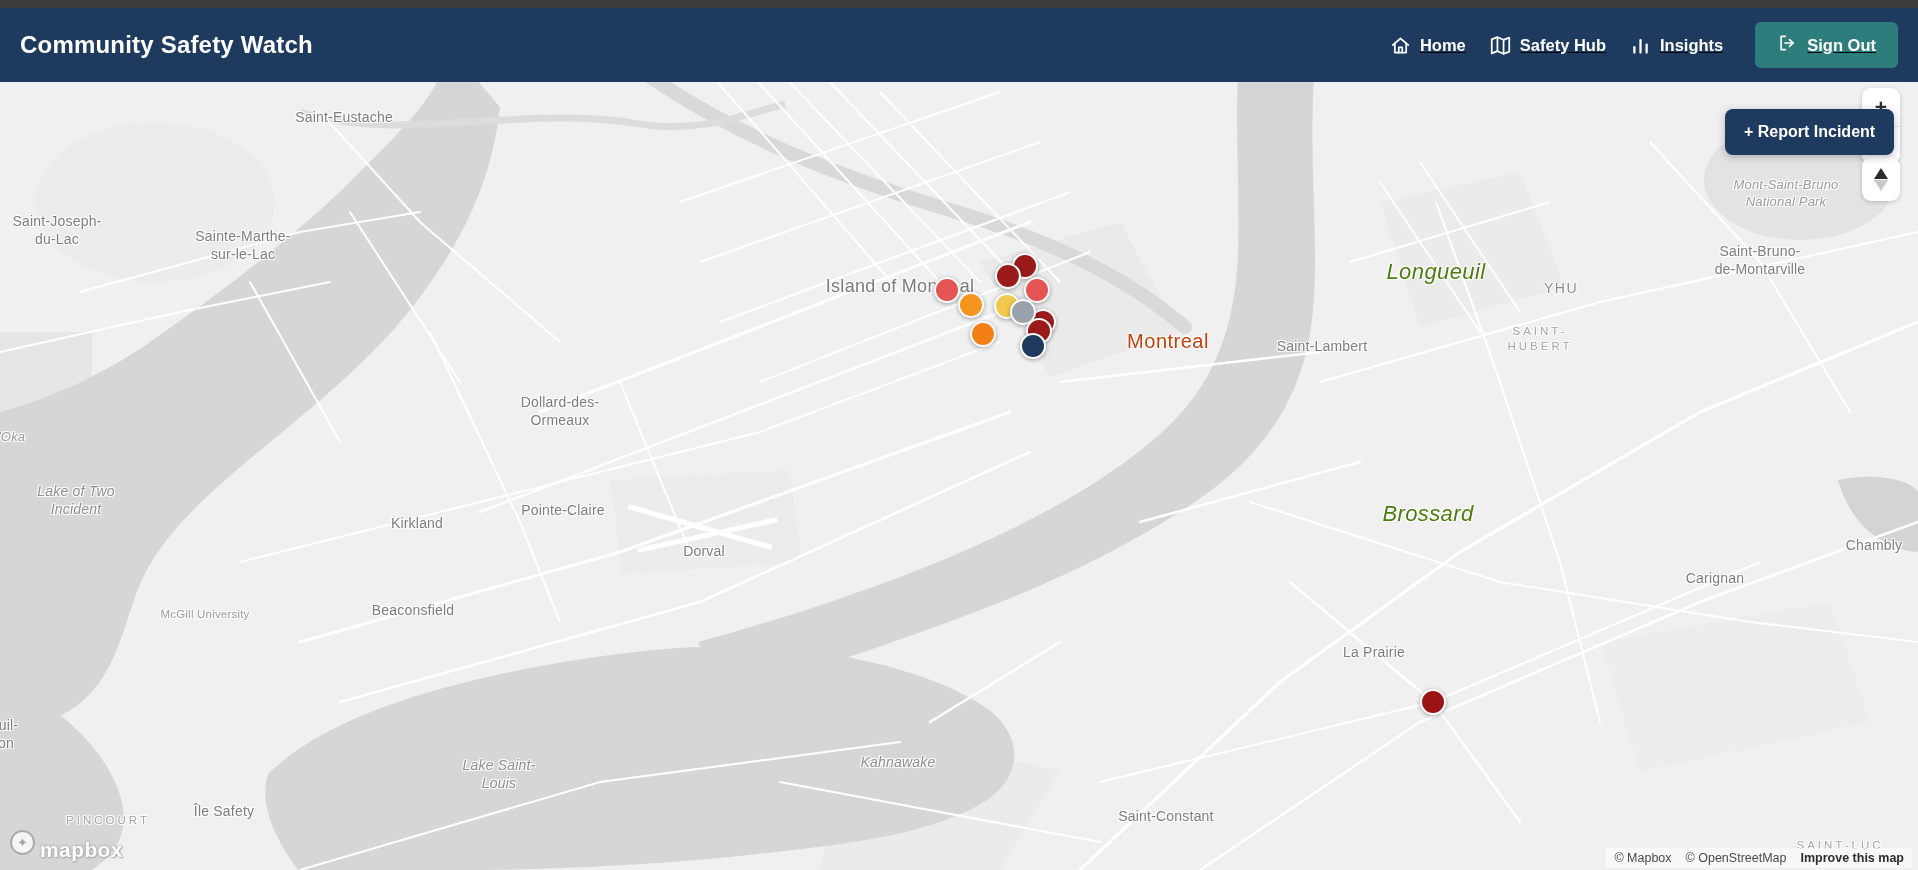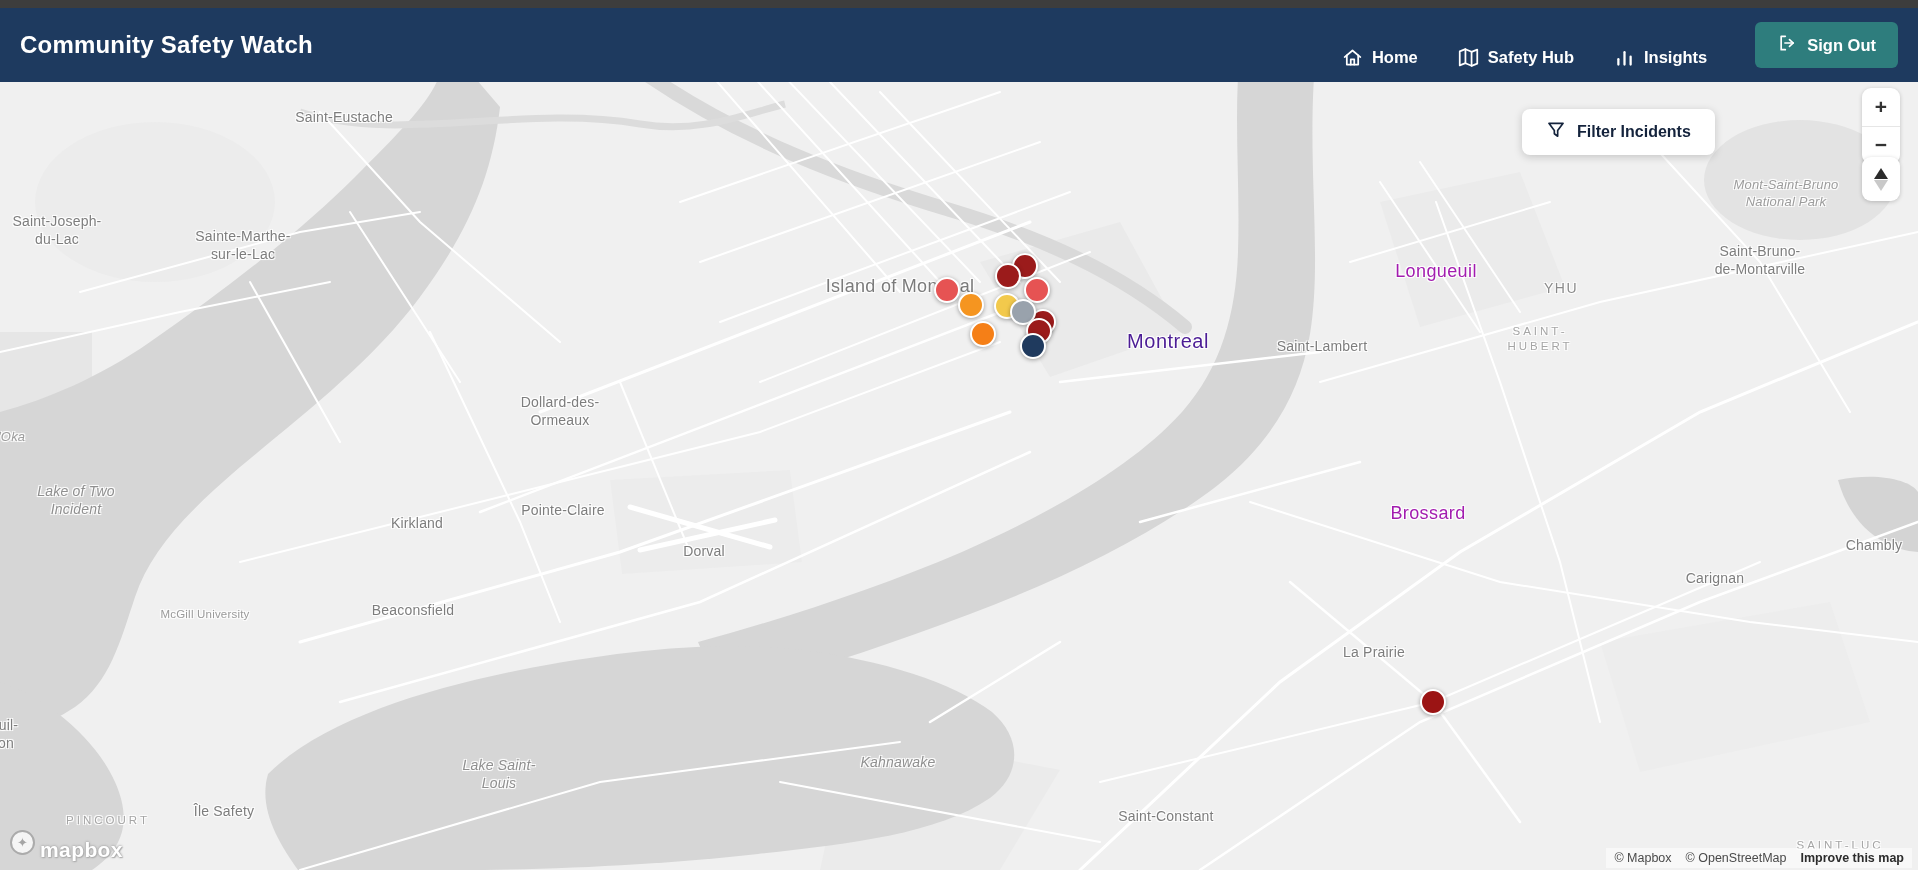--- a/index.html
+++ b/index.html
@@ -6,34 +6,34 @@
   *{box-sizing:border-box;}
   body{font-family:"Liberation Sans",sans-serif;}
   #app{position:relative;width:1918px;height:870px;overflow:hidden;background:#f0f0f0;}
 
   
   #topstrip{position:absolute;left:0;top:0;width:100%;height:8px;background:#3d3d3d;}
 
   
   #header{position:absolute;left:0;top:8px;width:100%;height:74px;background:#1e3a5f;display:flex;align-items:center;justify-content:space-between;padding:0 20px;z-index:50;}
   #header .title{color:#ffffff;font-size:24px;font-weight:700;letter-spacing:.2px;}
-  #nav{display:flex;align-items:flex-end;gap:40px;}
+  #nav{display:flex;align-items:center;gap:24px;text-decoration:underline;}
   .nav-item{display:flex;align-items:center;gap:9px;color:#ffffff;font-size:16.5px;font-weight:600;cursor:pointer;}
   .nav-item svg{display:block;}
   .signout-btn{display:flex;align-items:center;gap:10px;background:#2e7d7d;color:#fff;font-size:16.5px;font-weight:600;border:none;border-radius:6px;padding:11px 22px;margin-left:8px;cursor:pointer;}
 
   
   #map{position:absolute;left:0;top:82px;width:1918px;height:788px;background:#f0f0f0;overflow:hidden;padding-left:32px;}
   #map svg.base{position:absolute;left:0;top:0;}
 
   
   .map-label{position:absolute;transform:translate(-50%,-50%);text-align:center;line-height:1.3;white-space:nowrap;color:#7d7d7d;font-size:14px;letter-spacing:.2px;z-index:3;
     text-shadow:-1px -1px 0 rgba(255,255,255,.85),1px -1px 0 rgba(255,255,255,.85),-1px 1px 0 rgba(255,255,255,.85),1px 1px 0 rgba(255,255,255,.85),0 0 3px rgba(255,255,255,.9);}
-  .map-label.city-lg{font-size:20px;color:#4c1d95;letter-spacing:.5px;}
-  .map-label.city{font-size:18px;color:#a21caf;letter-spacing:.4px;}
+  .map-label.city-lg{font-size:20px;color:#c2410c;letter-spacing:.5px;}
+  .map-label.city{font-size:22px;color:#4d7c0f;letter-spacing:.4px;font-style:italic;}
   .map-label.region{font-size:18px;color:#7b7b7b;letter-spacing:.3px;}
   .map-label.small{font-size:11.5px;color:#9a9a9a;}
   .map-label.upper{font-size:11.5px;color:#a5a5a5;letter-spacing:3px;}
   .map-label.water{font-style:italic;color:#8f8f8f;font-size:14px;}
   .map-label.park{font-style:italic;color:#9c9c9c;font-size:13px;}
   .map-label.airport{font-size:14px;color:#8a8a8a;letter-spacing:1.5px;}
 
   
   .marker{position:absolute;width:26px;height:26px;border:2.5px solid #ffffff;border-radius:50%;transform:translate(-50%,-50%);box-shadow:0 1px 4px rgba(0,0,0,.35);z-index:6;cursor:pointer;}
 
@@ -288,27 +288,22 @@
         <div class="marker" style="left: 1008px; top: 194px; background: rgb(155, 27, 27);"></div>
         <div class="marker" style="left: 1037px; top: 208px; background: rgb(230, 83, 83);"></div>
         <div class="marker" style="left: 1007px; top: 224px; background: rgb(242, 201, 76);"></div>
         <div class="marker" style="left: 1043px; top: 240px; background: rgb(155, 27, 27);"></div>
         <div class="marker" style="left: 1023px; top: 230px; background: rgb(153, 162, 172);"></div>
         <div class="marker" style="left: 1039px; top: 249px; background: rgb(155, 27, 27);"></div>
         <div class="marker" style="left: 1033px; top: 264px; background: rgb(31, 58, 94);"></div>
         <div class="marker" style="left: 1433px; top: 620px; background: rgb(155, 20, 20);"></div>
       </div>
 
-    <button id="filter-btn">
-      <span>
-        <svg width="20" height="20" viewBox="0 0 24 24" fill="none" stroke="#14233c" stroke-width="2" stroke-linecap="round" stroke-linejoin="round">
-            <path d="M3.5 4 H20.5 L14 12.5 V19.5 L10 16.5 V12.5 Z"></path>
-          </svg>
-      </span>
-      <span>Filter Incidents</span>
+    <button id="report-btn">
+      <span>+ Report Incident</span>
     </button>
 
     <div id="zoom-ctrl">
       <div class="zbtn">+</div>
       <div class="zbtn">−</div>
     </div>
     <div id="compass-ctrl">
       <div class="n"></div>
       <div class="s"></div>
     </div>

